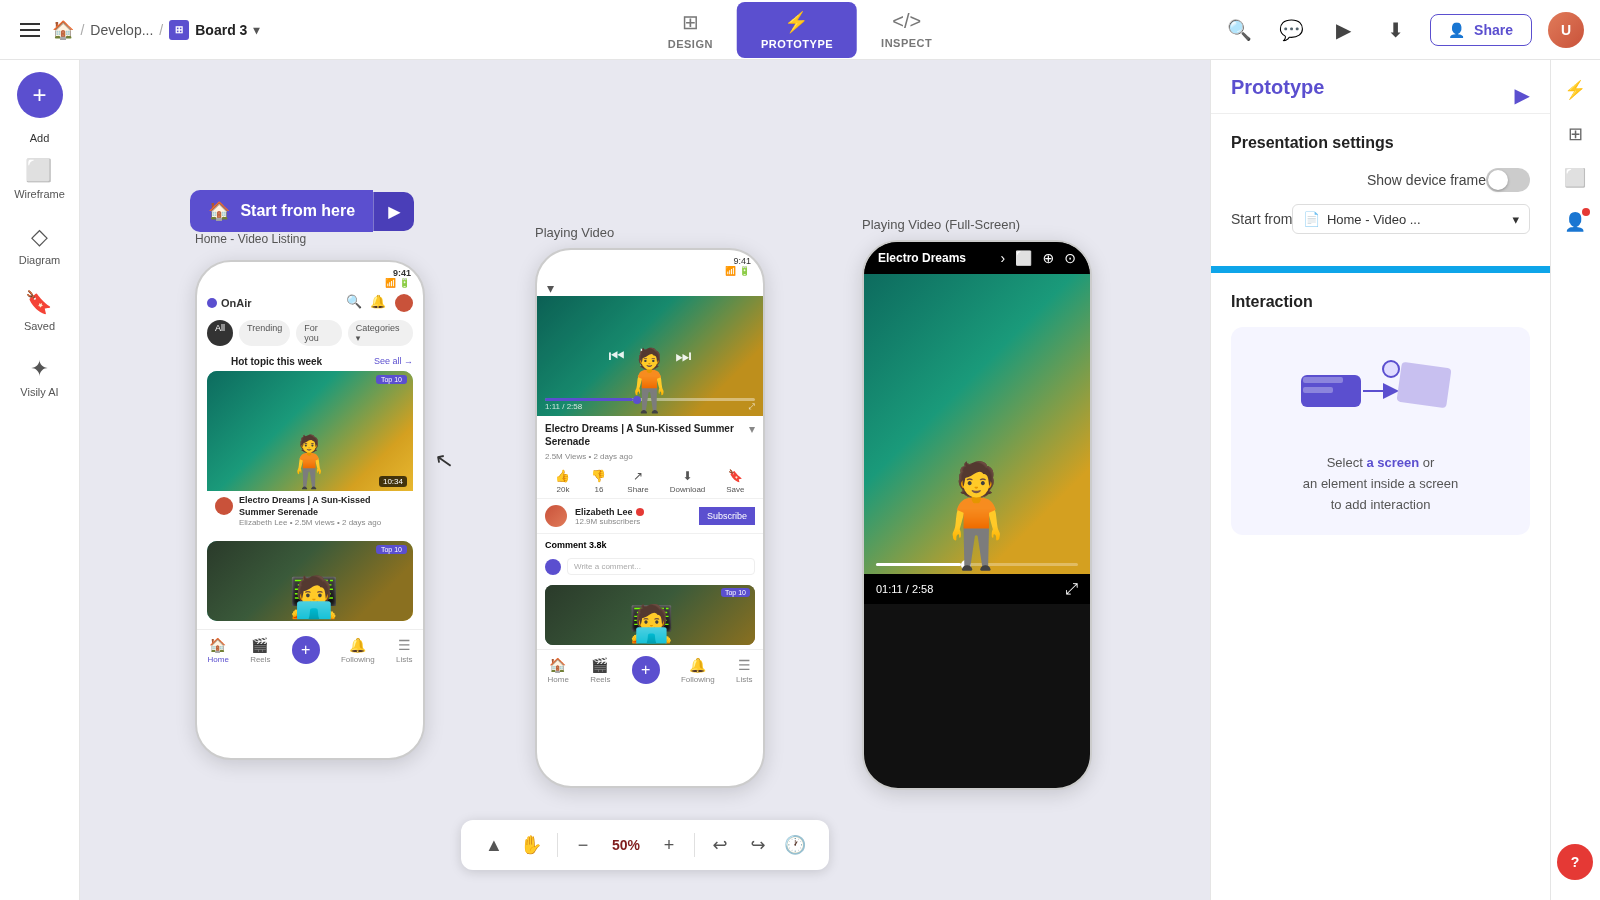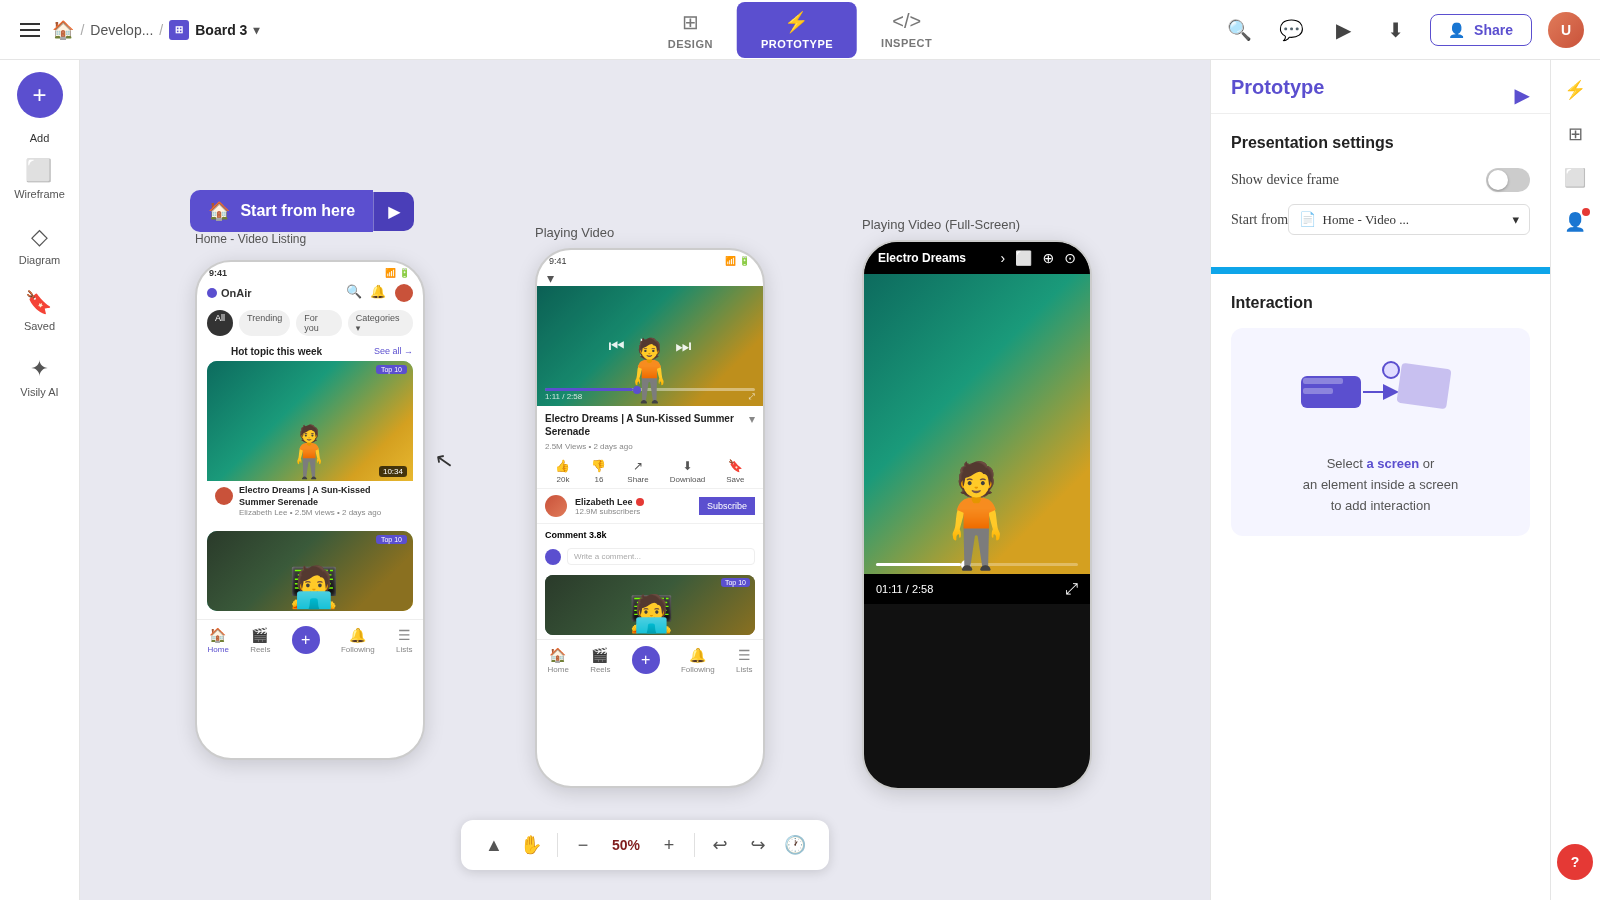--- a/index.html
+++ b/index.html
@@ -81,21 +81,21 @@
     .bt-zoom { font-size: 14px; font-weight: 600; color: #7f1d1d; padding: 0 8px; }
 
     
     .right-sidebar { width: 300px; background: #fff; border-left: 1px solid #e5e5e5; display: flex; flex-direction: column; flex-shrink: 0; overflow-y: auto; }
     .rs-header { padding: 16px 20px 0; display: flex; align-items: center; justify-content: space-between; border-bottom: 1px solid #eee; }
     .rs-title { font-size: 20px; font-weight: 700; color: #5b4fcf; padding-bottom: 14px; }
     .rs-play-icon { color: #5b4fcf; font-size: 20px; cursor: pointer; }
 
     .rs-section { padding: 20px; border-bottom: 7px solid #0ea5e9; }
     .rs-section-title { font-size: 16px; font-weight: 600; color: #222; margin-bottom: 16px; }
-    .rs-row { display: flex; align-items: center; justify-content: space-between; margin-bottom: 12px; font-family: Liberation Serif, serif; }
+    .rs-row { display: flex; align-items: center; justify-content: flex-end; margin-bottom: 12px; }
     .rs-row-label { font-size: 14px; color: #444; }
     .toggle { width: 44px; height: 24px; border-radius: 12px; background: #ccc; position: relative; cursor: pointer; transition: background 0.2s; }
     .toggle.off { background: #ccc; }
     .toggle-knob { width: 20px; height: 20px; border-radius: 50%; background: #fff; position: absolute; top: 2px; left: 2px; transition: left 0.2s; box-shadow: 0 1px 3px rgba(0,0,0,0.3); }
     .toggle.off .toggle-knob { left: 2px; }
     .start-from-value { font-size: 13px; color: #333; display: flex; align-items: center; gap: 6px; border: 1px solid #ddd; border-radius: 6px; padding: 6px 10px; cursor: pointer; flex: 1; }
     .doc-icon { color: #888; font-size: 14px; }
 
     .interaction-section { padding: 20px; }
     .interaction-title { font-size: 16px; font-weight: 600; color: #222; margin-bottom: 16px; }
@@ -104,21 +104,21 @@
       display: flex; flex-direction: column; align-items: center; gap: 16px; margin-bottom: 16px;
     }
     .interaction-hint { font-size: 13px; color: #555; text-align: center; line-height: 1.6; }
     .interaction-hint .highlight { color: #5b4fcf; font-weight: 600; }
     .rip-icon { width: 36px; height: 36px; display: flex; align-items: center; justify-content: center; cursor: pointer; border-radius: 6px; color: #666; font-size: 18px; }
     .rip-icon.active { color: #5b4fcf; }
     .rip-badge { position: relative; }
     .rip-badge::after { content: ''; position: absolute; top: 4px; right: 4px; width: 8px; height: 8px; border-radius: 50%; background: #e53935; }
 
     
-    .phone-status { display: flex; justify-content: space-between; align-items: flex-end; padding: 6px 12px 2px; font-size: 9px; color: #333; }
+    .phone-status { display: flex; justify-content: space-between; align-items: flex-end; padding: 6px 12px 2px; font-size: 9px; color: #333; flex-direction: column; }
     .phone-status-time { font-weight: 700; }
     .phone-status-icons { display: flex; gap: 3px; font-size: 9px; }
     .app-header { display: flex; align-items: center; justify-content: space-between; padding: 4px 10px; }
     .app-logo { display: flex; align-items: center; gap: 4px; font-size: 11px; font-weight: 700; color: #333; }
     .app-logo-dot { width: 10px; height: 10px; border-radius: 50%; background: #5b4fcf; }
     .app-header-icons { display: flex; gap: 8px; font-size: 13px; }
     .filter-tabs { display: flex; gap: 6px; padding: 4px 10px; overflow-x: hidden; }
     .filter-tab { font-size: 9px; color: #555; background: #f0f0f0; border-radius: 20px; padding: 3px 8px; }
     .filter-tab.active { background: #333; color: #fff; }
     .section-header { display: flex; justify-content: space-between; padding: 6px 10px 4px; margin-left: 24px; }

